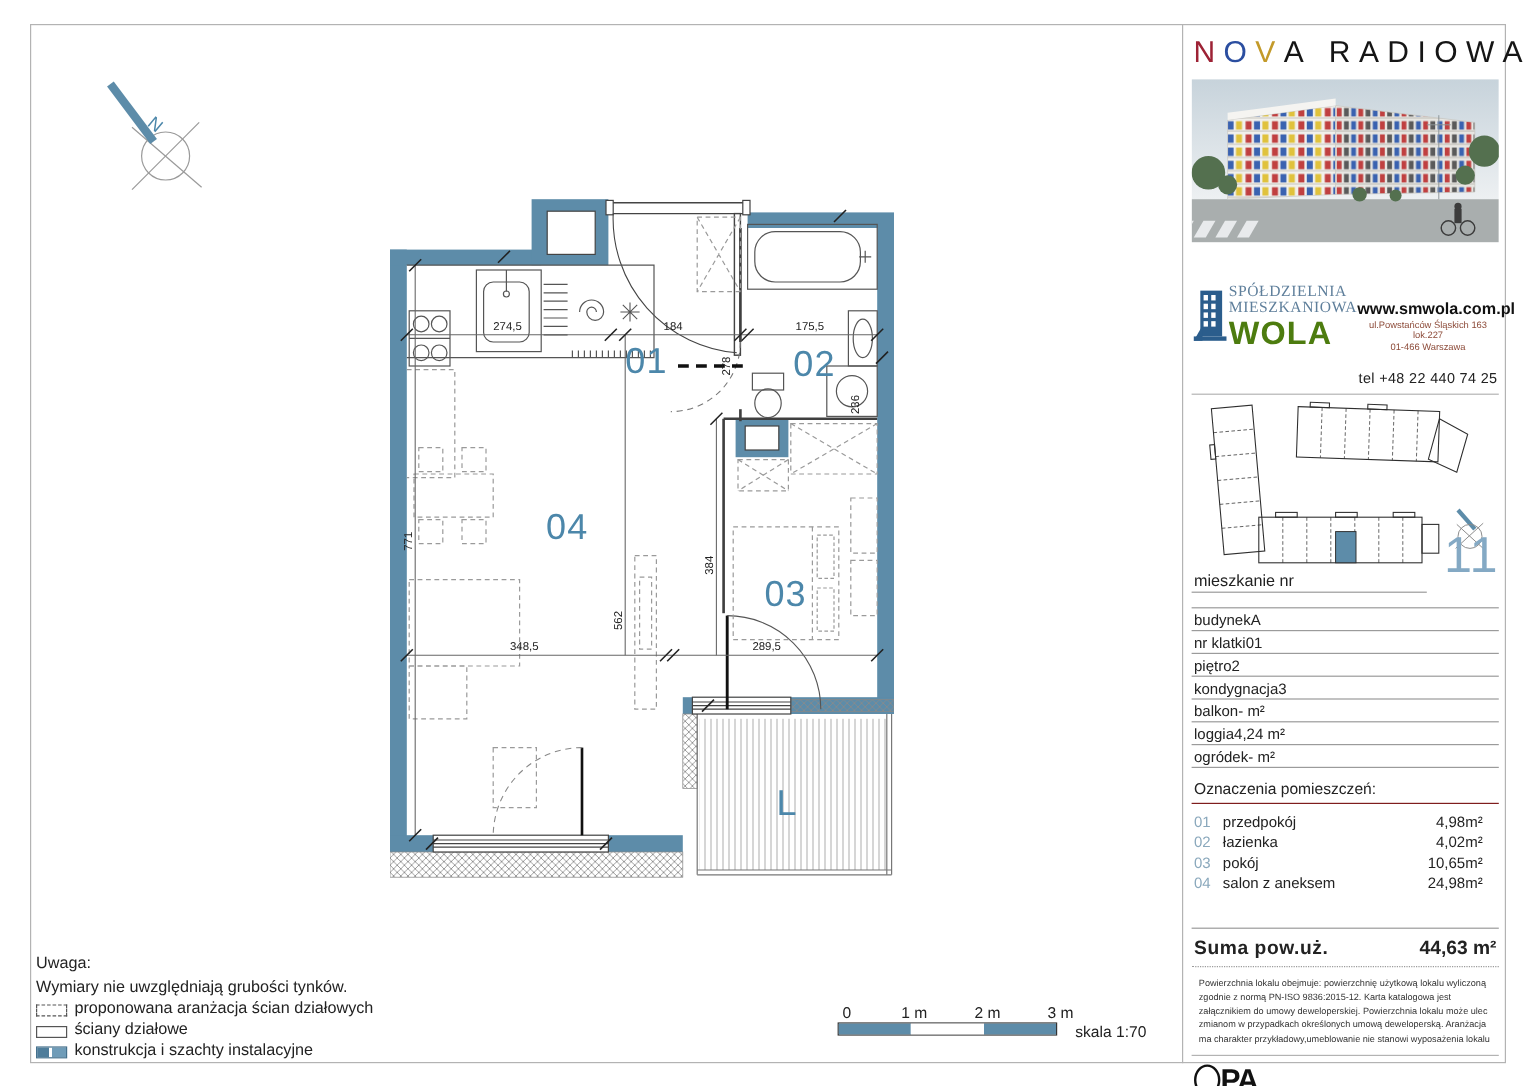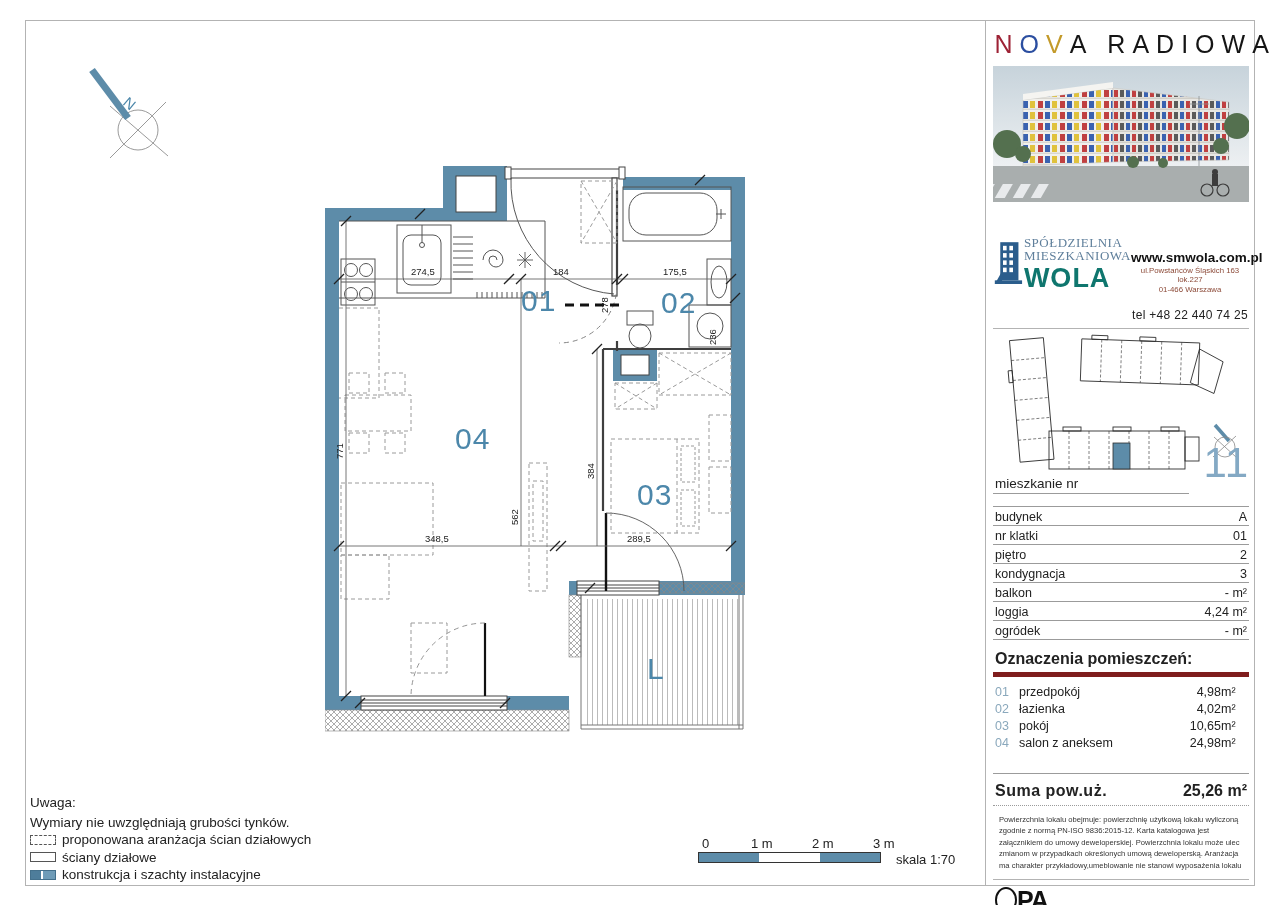--- a/index.html
+++ b/index.html
@@ -11,57 +11,57 @@
 
   
   .rpanel { position:absolute; left:993px; top:24px; width:256px; }
   .brand { text-align:center; font-size:25px; font-weight:500; letter-spacing:4px; padding:6px 0 7px 0; white-space:nowrap; }
   .brand span { display:inline-block; margin:0 1.5px; }
   .photo { width:256px; height:136px; display:block; }
   .wola-block { display:flex; margin-top:4px; }
   .wola-left { display:flex; align-items:center; width:138px; }
   .wola-text { line-height:1.05; }
   .wola-coop { font-size:13px; color:#5f7f9b; letter-spacing:0.5px;font-family:Liberation Serif, serif; }
-  .wola-name { font-size:27px; font-weight:bold; color:#0f766e; letter-spacing:1px; margin-top:1px; }
+  .wola-name { font-size:27px; font-weight:bold; color:#4d7c0f; letter-spacing:1px; margin-top:1px; }
   .wola-contact { width:118px; text-align:center; padding-top:2px; }
   .www { font-size:13.5px; font-weight:bold; color:#111;margin-top:42px; }
   .addr { font-size:7.8px; color:#8c4a38; margin-top:1px; }
   .phone { font-size:12px; color:#222; margin-top:14px; letter-spacing:0.3px; }
   .hline { border-top:1px solid #b3b3b3; margin-top:6px; }
 
   .keyplan { display:block; width:256px; height:140px; margin-top:4px; }
   .unitrows { position:relative; }
   .unitnum { position:absolute; right:0; top:-34px; font-size:42px; color:#84a9c4; letter-spacing:1px; }
   .row-line { display:flex; justify-content:space-between; align-items:baseline; font-size:13.5px; padding:3px 2px 2px 2px; border-bottom:1px solid #9b9b9b; }
   .row-line.short { width:196px; }
-  .trow { display:flex; justify-content:space-between; align-items:baseline; font-size:12.5px; padding:3px 2px 1px 2px; border-bottom:1px solid #9b9b9b; }
+  .trow { display:flex; justify-content:flex-start; align-items:baseline; font-size:12.5px; padding:3px 2px 1px 2px; border-bottom:1px solid #9b9b9b; }
   .trow .val { font-weight:normal; }
   .dtable { margin-top:12px; border-top:1px solid #9b9b9b; }
-  .legend-title { font-size:16px; padding:10px 2px 4px 2px; border-bottom:5px solid #7f1d1d;font-weight:bold; }
+  .legend-title { font-size:13px; padding:10px 2px 4px 2px; border-bottom:1px solid #7f1d1d; }
   .rleg { margin-top:6px; }
   .rleg-row { display:flex; font-size:12.5px; padding:1.5px 2px; }
   .rleg-num { width:24px; color:#8aa8bc; }
   .rleg-name { flex:1; }
   .rleg-area { width:44px; text-align:right; }
   .rleg-unit { width:26px; text-align:left; }
 
   .sumbox { position:absolute; left:993px; top:773px; width:256px; }
   .sum-row { display:flex; justify-content:space-between; align-items:baseline; border-top:1px solid #9b9b9b; border-bottom:1px dotted #9b9b9b; padding:8px 2px 5px 2px; }
   .sum-label { font-size:16px; font-weight:bold; letter-spacing:0.5px; }
   .sum-val { font-size:16px; font-weight:bold; }
   .disclaimer { font-size:7.6px; color:#333; line-height:1.5; padding:8px 2px 8px 6px; border-bottom:1px solid #b3b3b3; }
   .opa { display:flex; flex-direction:column; padding:6px 2px; width:60px; }
   .opa-top { display:flex; align-items:center; }
   .opa-o { width:22px; height:26px; border:2.5px solid #111; border-radius:50%; display:inline-block; }
   .opa-pa { font-size:25px; font-weight:bold; letter-spacing:-1px; color:#111; }
 
   
   .note { position:absolute; left:30px; top:793px; font-size:13.5px; line-height:1.45; }
   .legend { position:absolute; left:30px; top:832px; font-size:13.5px; }
-  .lg-row { display:flex; align-items:center; margin-bottom:2.5px; }
+  .lg-row { display:flex; align-items:flex-end; margin-bottom:2.5px; }
   .lg-icon { width:26px; height:10px; margin-right:6px; flex:0 0 auto; }
   .lg-dashed { border:1.6px dashed #555; }
   .lg-solid { border:1.6px solid #555; }
   .lg-filled { background:linear-gradient(90deg,#4e7d9b 0 42%,#fff 42% 52%,#6f9cb8 52% 100%); border:1px solid #44708c; }
 
   
   .scalebar { position:absolute; left:698px; top:836px; width:300px; }
   .sb-labels { position:relative; height:16px; font-size:13px; }
   .sb-labels span { position:absolute; top:0; }
   .sb-bar { position:relative; width:183px; height:11px; border:1px solid #333; display:flex; }
@@ -526,21 +526,21 @@
           <span class="rleg-name">salon z aneksem</span>
           <span class="rleg-area">24,98</span>
           <span class="rleg-unit">m²</span>
         </div>
     </div>
   </div>
 
   <div class="sumbox">
     <div class="sum-row">
       <span class="sum-label">Suma pow.uż.</span>
-      <span class="sum-val">25,26 m²</span>
+      <span class="sum-val">44,63 m²</span>
     </div>
     <div class="disclaimer">Powierzchnia lokalu obejmuje: powierzchnię użytkową lokalu wyliczoną zgodnie z normą PN-ISO 9836:2015-12.  Karta katalogowa jest załącznikiem do umowy deweloperskiej. Powierzchnia lokalu może ulec zmianom w przypadkach określonych umową deweloperską. Aranżacja ma charakter przykładowy,umeblowanie nie stanowi wyposażenia lokalu</div>
     <div class="opa">
       <div class="opa-top">
         <span class="opa-o"></span>
         <span class="opa-pa">PA</span>
       </div>
 
     </div>
   </div>

